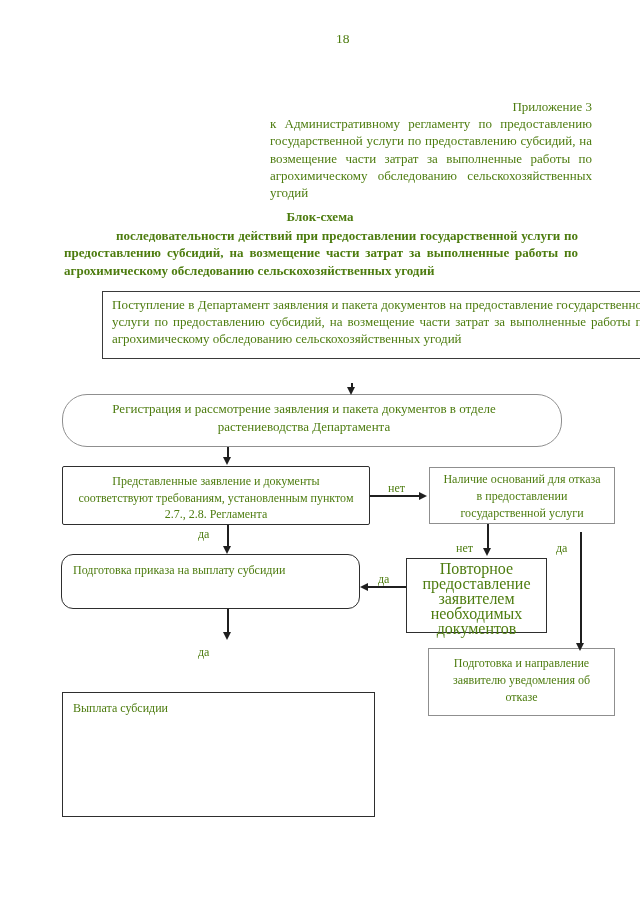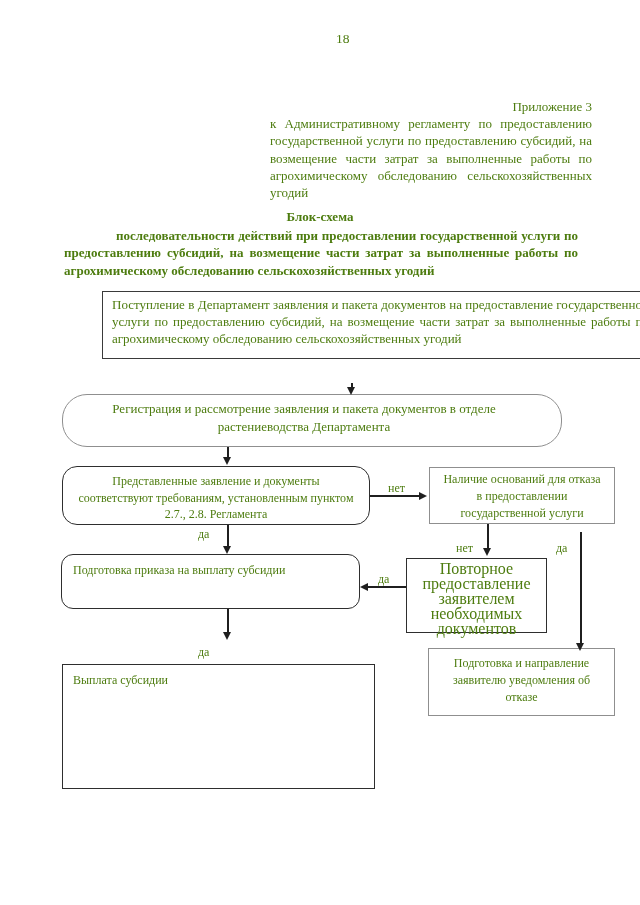--- a/index.html
+++ b/index.html
@@ -20,29 +20,29 @@
               text-align:justify;text-indent:52px;}
 
   
   .node{position:absolute;background:#ffffff;}
   .dark{border:1.5px solid #3a3a3a;}
   .gray{border:1.5px solid #8f8f8f;}
   #box-intake{left:62px;top:291px;width:556px;height:68px;font-size:13px;line-height:17px;
               padding:4px 8px 0 9px;text-align:justify;margin-left:40px;}
   #box-registration{left:62px;top:394px;width:500px;height:53px;font-size:13px;line-height:17.5px;
               padding:5px 38px 0 22px;text-align:center;border-radius:25px;}
-  #box-check{left:62px;top:466px;width:308px;height:59px;border-radius:15px;font-size:12px;
+  #box-check{left:62px;top:466px;width:308px;height:59px;border-radius:2px;font-size:12px;
               line-height:16.5px;padding:6px 12px 0 12px;text-align:center;border:1.4px solid #2e2e2e;}
   #box-refusal{left:429px;top:467px;width:186px;height:57px;font-size:12px;line-height:17px;
               padding:3px 10px 0 10px;text-align:center;}
   #box-order{left:61px;top:554px;width:299px;height:55px;border-radius:12px;font-size:12px;
               padding:8px 12px 0 11px;text-align:left;border:1.4px solid #2e2e2e;}
   #box-resubmit{left:406px;top:558px;width:141px;height:75px;font-size:16px;line-height:15px;
               padding:2px 5px 0 5px;text-align:center;border:1.4px solid #2e2e2e;}
-  #box-payment{left:62px;top:664px;width:313px;height:125px;font-size:12px;
+  #box-payment{left:62px;top:692px;width:313px;height:125px;font-size:12px;
               padding:8px 10px 0 10px;text-align:left;border:1.4px solid #2e2e2e;}
   #box-notice{left:428px;top:648px;width:187px;height:68px;font-size:12px;line-height:17px;
               padding:6px 11px 0 11px;text-align:center;}
 
   
   .vline{position:absolute;width:2px;background:#1f1f1f;}
   .hline{position:absolute;height:2px;background:#1f1f1f;}
   .head-down{position:absolute;width:0;height:0;
      border-left:4.5px solid transparent;border-right:4.5px solid transparent;border-top:8px solid #1f1f1f;}
   .head-right{position:absolute;width:0;height:0;

